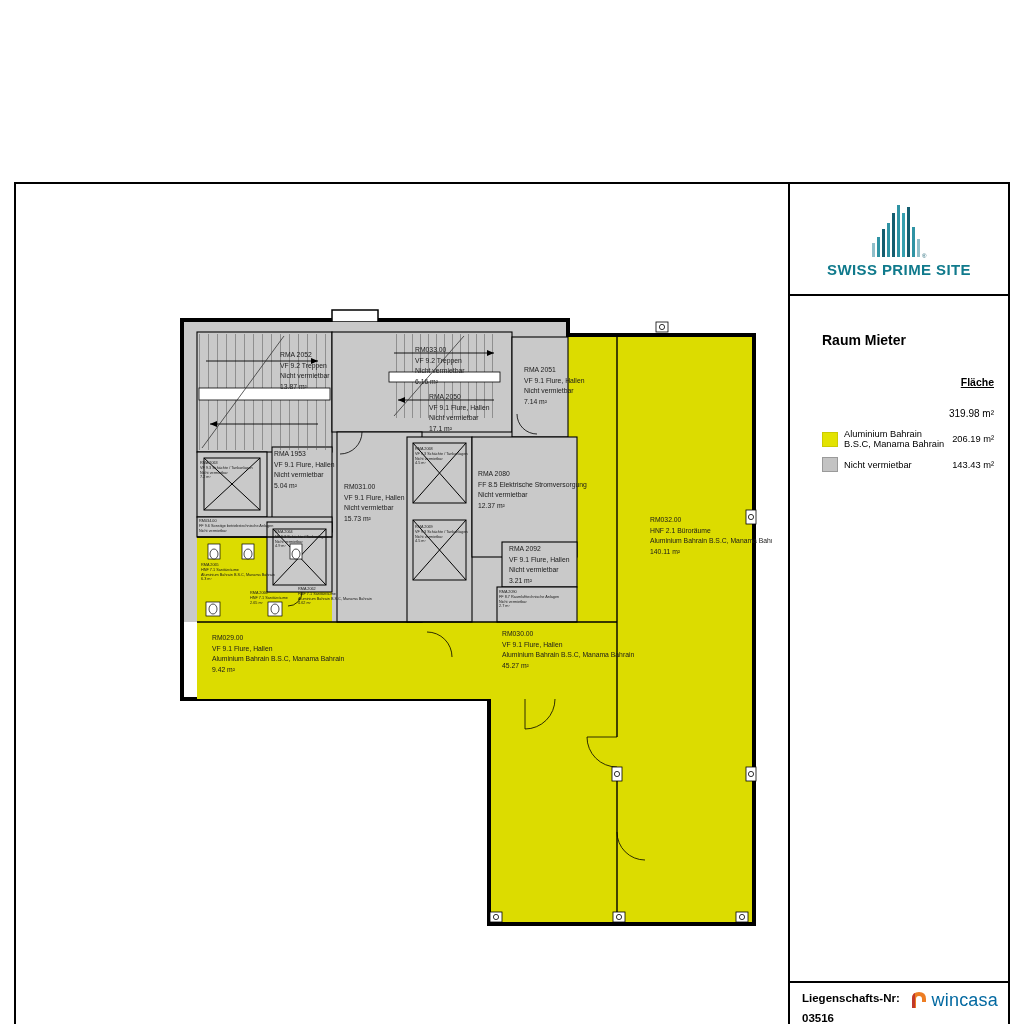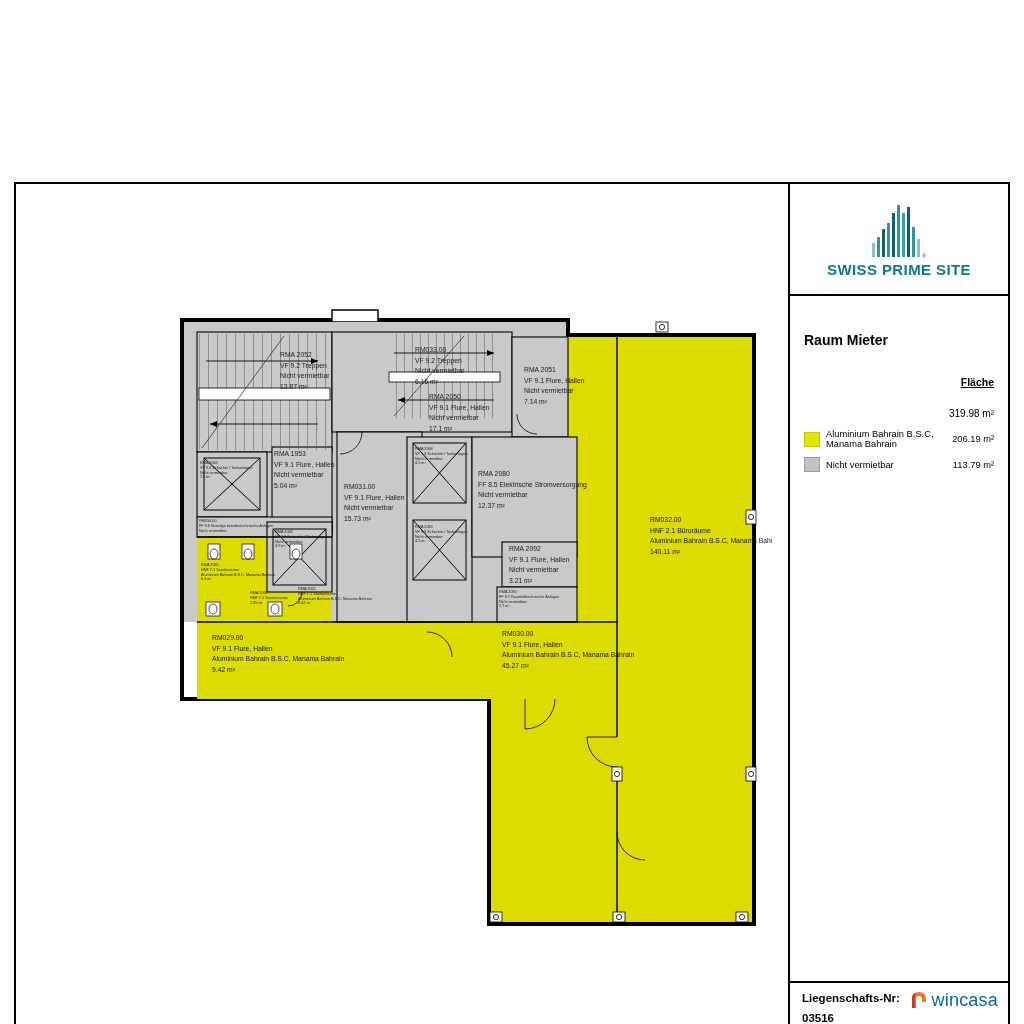--- a/index.html
+++ b/index.html
@@ -3,21 +3,21 @@
 <meta charset="utf-8">
 <style>
   html,body{margin:0;padding:0;background:#fff;}
   body{font-family:"Liberation Sans",sans-serif;color:#000;}
   .page{position:relative;width:1024px;height:1024px;background:#fff;overflow:hidden;}
   .sheet{position:absolute;left:14px;top:182px;width:992px;height:844px;border:2px solid #000;background:#fff;}
   
   .panel{position:absolute;top:0;right:0;bottom:0;width:218px;border-left:2px solid #000;background:#fff;}
   .logo-box{height:94px;border-bottom:2px solid #000;display:flex;flex-direction:column;align-items:center;justify-content:flex-end;padding-bottom:16px;}
   .brand{color:#107a8c;font-weight:bold;font-size:15px;letter-spacing:.4px;margin-top:2px;}
-  .legend{padding:36px 14px 0 14px;}
+  .legend{padding:36px 14px 0 32px;}
   .legend h2{font-size:14px;margin:0 0 28px 0;font-weight:bold;}
   .col-h{text-align:right;font-size:10.5px;font-weight:bold;text-decoration:underline;margin-bottom:20px;}
   .total{text-align:right;font-size:10px;margin-bottom:10px;}
   .lrow{display:flex;align-items:center;margin-bottom:8px;}
   .sw{width:14px;height:13px;flex:0 0 14px;margin-right:6px;border:1px solid #aaa;}
   .sw-y{background:#e3e300;border-color:#cbcb00;}
   .sw-g{background:#c3c3c3;border-color:#9a9a9a;}
   .llab{flex:1;font-size:9.3px;}
   .lval{font-size:9.3px;white-space:nowrap;margin-left:4px;}
   .footer{position:absolute;left:0;right:0;bottom:0;height:40px;border-top:2px solid #000;padding:5px 10px 0 12px;display:flex;justify-content:space-between;}
@@ -211,21 +211,21 @@
         <div class="col-h">Fläche</div>
         <div class="total">319.98 m²</div>
         <div class="lrow">
           <span class="sw sw-y"></span>
           <span class="llab">Aluminium Bahrain B.S.C, Manama Bahrain</span>
           <span class="lval">206.19 m²</span>
         </div>
         <div class="lrow">
           <span class="sw sw-g"></span>
           <span class="llab">Nicht vermietbar</span>
-          <span class="lval">113.79 m²</span>
+          <span class="lval">143.43 m²</span>
         </div>
       </div>
 
       <div class="footer">
         <div class="f-left">
           <div class="fbold">Liegenschafts-Nr: 03516</div>
           <div class="fbold">Theaterstrasse 17, Winterthur</div>
         </div>
         <div class="wincasa">
           <svg width="20" height="18" viewBox="0 0 20 18">

